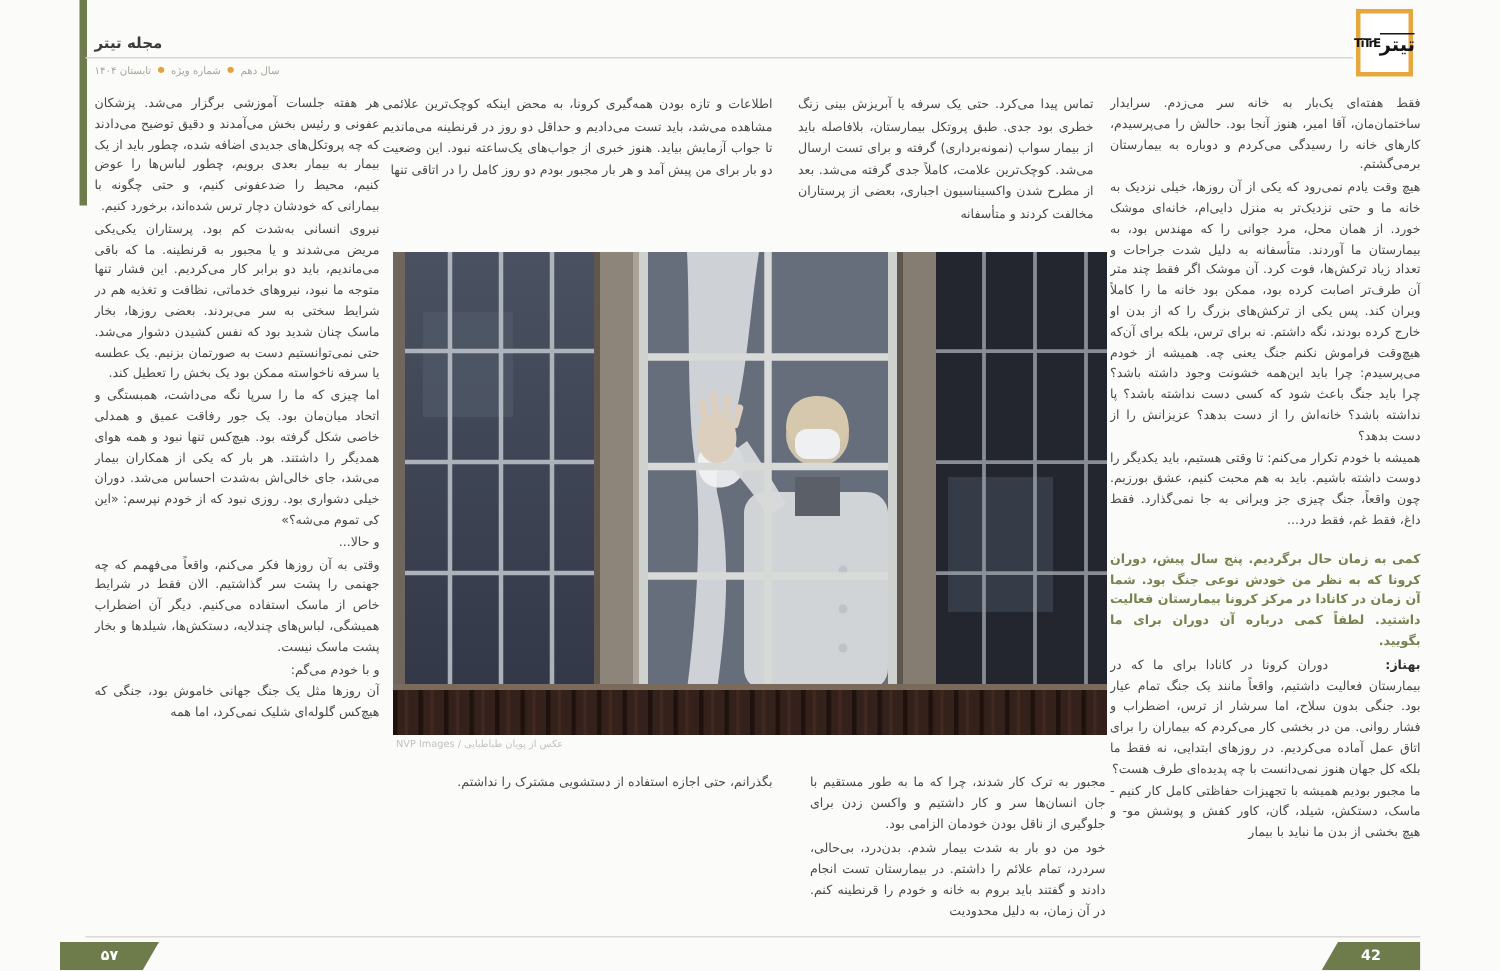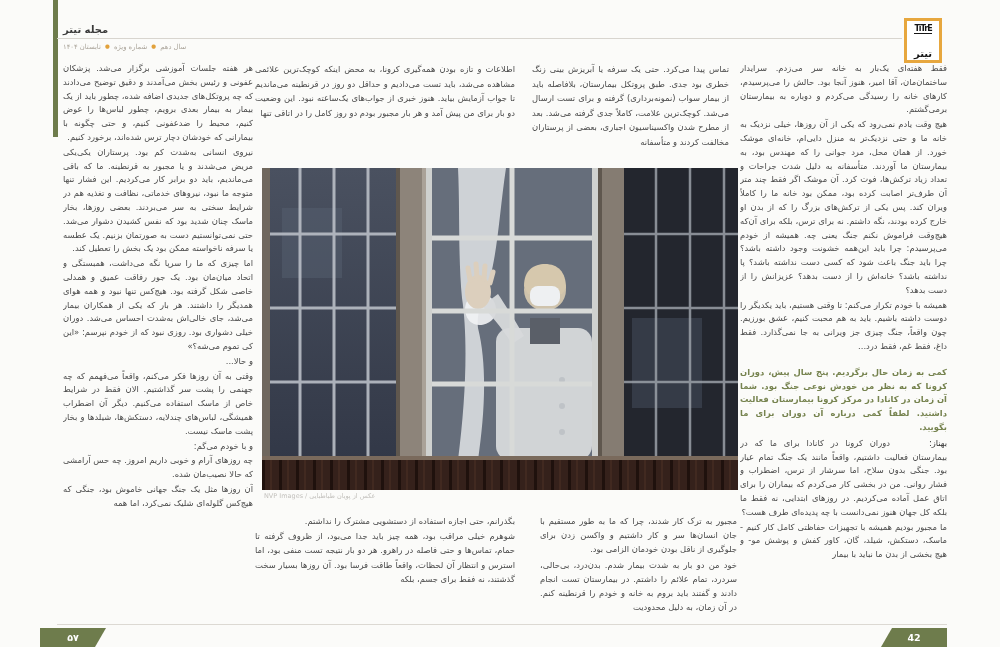--- a/index.html
+++ b/index.html
@@ -9,28 +9,28 @@
     font-family:"DejaVu Sans", sans-serif;
   }
   .abs{position:absolute;}
   
   .green-bar{left:53px;top:0;width:5px;height:137px;background:#6e7c4c;}
   .mag-title{left:63px;top:24px;direction:rtl;font-size:10px;font-weight:bold;color:#3a3a3a;}
   .header-rule{left:57px;top:38px;width:845px;height:1px;background:#d8d5cf;}
   .issue-line{left:63px;top:43px;direction:rtl;font-size:6.8px;color:#aaa49a;}
   .issue-line .dot{color:#e2a23c;font-size:5.5px;vertical-align:1px;padding:0 2px;}
   .logo{left:904px;top:6px;width:38px;height:45px;background:#fff;border:3px solid #e7a73e;
-        box-sizing:border-box;display:flex;flex-direction:column;align-items:center;justify-content:center;margin-top:12px;}
+        box-sizing:border-box;display:flex;flex-direction:row;align-items:center;justify-content:center;}
   .logo .lt{font-size:8px;font-weight:bold;letter-spacing:-1px;color:#151515;line-height:9px;}
-  .logo .lb{font-size:10px;font-weight:bold;color:#151515;line-height:8px;border-top:1px solid #151515;padding-top:16px;direction:rtl;}
+  .logo .lb{font-size:13px;font-weight:bold;color:#151515;line-height:8px;border-top:1px solid #151515;padding-top:4px;direction:rtl;}
   
   .col{direction:rtl;text-align:justify;color:#4a4a4a;font-size:8.4px;line-height:13.8px;overflow:hidden;}
   .col p{margin:0 0 1px 0;}
   .q{color:#76834f;font-weight:bold;margin-top:12px !important;margin-bottom:2px !important;}
-  .lead{color:#2e2e2e;font-weight:normal;margin-left:32px;}
+  .lead{color:#2e2e2e;font-weight:bold;margin-left:32px;}
   .col-l1{left:63px;top:62px;width:190px;height:551px;}
   .col-l2t{left:255px;top:62px;width:260px;height:104px;line-height:14.6px;}
   .col-l2b{left:255px;top:514px;width:260px;height:100px;line-height:14.2px;}
   .col-r2t{left:532px;top:62px;width:197px;height:104px;line-height:14.6px;}
   .col-r2b{left:540px;top:514px;width:197px;height:104px;line-height:14.2px;}
   .col-r1{left:740px;top:62px;width:207px;height:556px;}
   
   .photo{left:262px;top:168px;width:476px;height:322px;background:#343845;}
   .caption{left:264px;top:492px;direction:rtl;font-size:6.5px;color:#c3c1bd;white-space:nowrap;}
   
@@ -73,31 +73,29 @@
 <div class="abs col col-r2b">
   <p>مجبور به ترک کار شدند، چرا که ما به طور مستقیم با جان انسان‌ها سر و کار داشتیم و واکسن زدن برای جلوگیری از ناقل بودن خودمان الزامی بود.</p>
   <p>خود من دو بار به شدت بیمار شدم. بدن‌درد، بی‌حالی، سردرد، تمام علائم را داشتم. در بیمارستان تست انجام دادند و گفتند باید بروم به خانه و خودم را قرنطینه کنم. در آن زمان، به دلیل محدودیت</p>
 </div>
 
 <div class="abs col col-l2t">
   <p>اطلاعات و تازه بودن همه‌گیری کرونا، به محض اینکه کوچک‌ترین علائمی مشاهده می‌شد، باید تست می‌دادیم و حداقل دو روز در قرنطینه می‌ماندیم تا جواب آزمایش بیاید. هنوز خبری از جواب‌های یک‌ساعته نبود. این وضعیت دو بار برای من پیش آمد و هر بار مجبور بودم دو روز کامل را در اتاقی تنها</p>
 </div>
 <div class="abs col col-l2b">
   <p>بگذرانم، حتی اجازه استفاده از دستشویی مشترک را نداشتم.</p>
-  <p>شوهرم خیلی مراقب بود، همه چیز باید جدا می‌بود، از ظروف گرفته تا حمام، تماس‌ها و حتی فاصله در راهرو. هر دو بار نتیجه تست منفی بود، اما استرس و انتظار آن لحظات، واقعاً طاقت فرسا بود. آن روزها بسیار سخت گذشتند، نه فقط برای جسم، بلکه</p>
 </div>
 
 <div class="abs col col-l1">
   <p>هر هفته جلسات آموزشی برگزار می‌شد. پزشکان عفونی و رئیس بخش می‌آمدند و دقیق توضیح می‌دادند که چه پروتکل‌های جدیدی اضافه شده، چطور باید از یک بیمار به بیمار بعدی برویم، چطور لباس‌ها را عوض کنیم، محیط را ضدعفونی کنیم، و حتی چگونه با بیمارانی که خودشان دچار ترس شده‌اند، برخورد کنیم.</p>
   <p>نیروی انسانی به‌شدت کم بود. پرستاران یکی‌یکی مریض می‌شدند و یا مجبور به قرنطینه. ما که باقی می‌ماندیم، باید دو برابر کار می‌کردیم. این فشار تنها متوجه ما نبود، نیروهای خدماتی، نظافت و تغذیه هم در شرایط سختی به سر می‌بردند. بعضی روزها، بخار ماسک چنان شدید بود که نفس کشیدن دشوار می‌شد. حتی نمی‌توانستیم دست به صورتمان بزنیم. یک عطسه یا سرفه ناخواسته ممکن بود یک بخش را تعطیل کند.</p>
   <p>اما چیزی که ما را سرپا نگه می‌داشت، همبستگی و اتحاد میان‌مان بود. یک جور رفاقت عمیق و همدلی خاصی شکل گرفته بود. هیچ‌کس تنها نبود و همه هوای همدیگر را داشتند. هر بار که یکی از همکاران بیمار می‌شد، جای خالی‌اش به‌شدت احساس می‌شد. دوران خیلی دشواری بود. روزی نبود که از خودم نپرسم: «این کی تموم می‌شه؟»</p>
   <p>و حالا...</p>
   <p>وقتی به آن روزها فکر می‌کنم، واقعاً می‌فهمم که چه جهنمی را پشت سر گذاشتیم. الان فقط در شرایط خاص از ماسک استفاده می‌کنیم. دیگر آن اضطراب همیشگی، لباس‌های چندلایه، دستکش‌ها، شیلدها و بخار پشت ماسک نیست.</p>
   <p>و با خودم می‌گم:</p>
-  <p>چه روزهای آرام و خوبی داریم امروز. چه حس آرامشی که حالا نصیب‌مان شده.</p>
   <p>آن روزها مثل یک جنگ جهانی خاموش بود، جنگی که هیچ‌کس گلوله‌ای شلیک نمی‌کرد، اما همه</p>
 </div>
 
 <div class="abs photo">
   <svg width="476" height="322" viewBox="0 0 476 322" xmlns="http://www.w3.org/2000/svg">
     <defs>
       <pattern id="brick" width="17" height="30" patternUnits="userSpaceOnUse">
         <rect width="17" height="30" fill="#35211b"></rect>
         <rect x="0" width="3" height="30" fill="#1f110d"></rect>
         <rect x="8" width="2" height="30" fill="#4a2f23" opacity="0.6"></rect>

